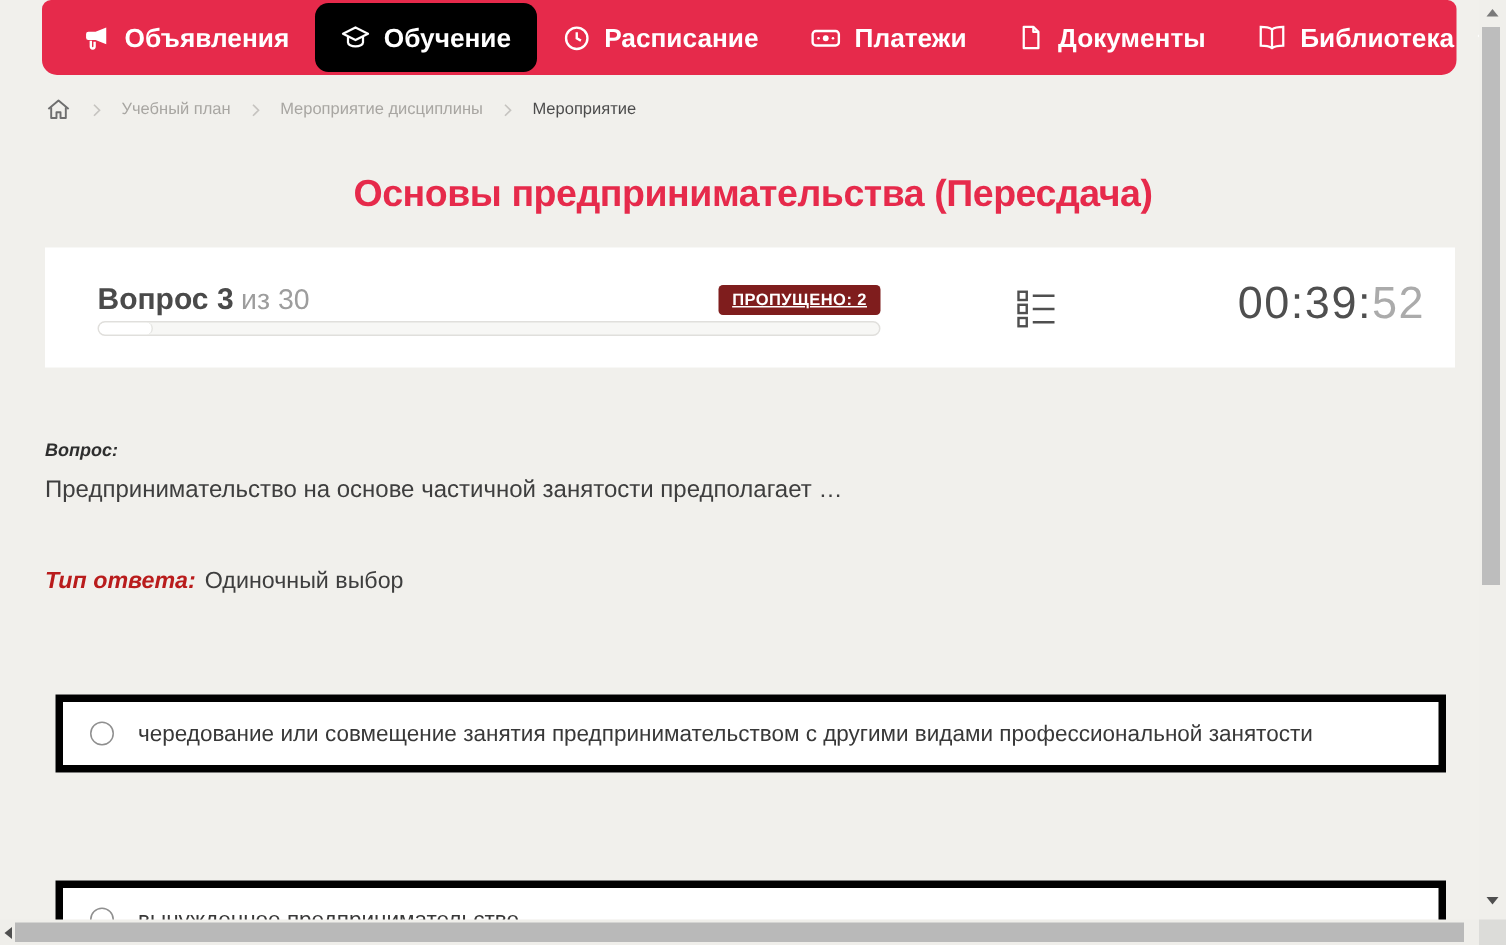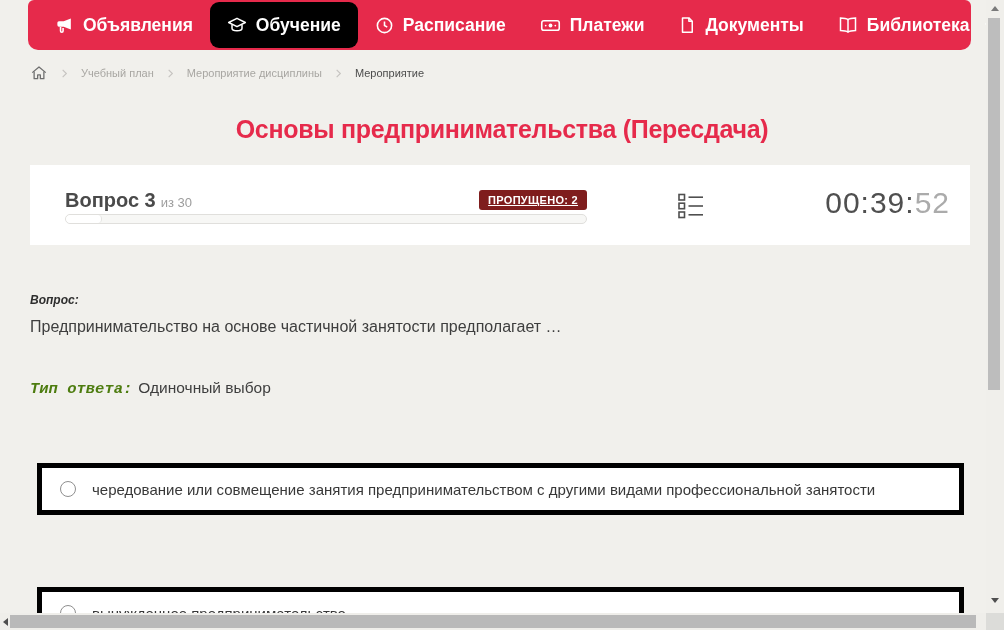--- a/index.html
+++ b/index.html
@@ -26,36 +26,36 @@
   .bc-sep { display:flex; align-items:center; }
   .bc-home { display:flex; align-items:center; cursor:pointer; }
 
   
   .page-title { position:absolute; left:0; top:115px; width:100%; text-align:center;
                 color:#e62a4b; font-size:25px; font-weight:bold; letter-spacing:-0.3px; }
 
   
   .qcard { position:absolute; left:30px; top:165px; width:940px; height:80px; background:#ffffff; }
   .qnum  { position:absolute; left:35px; top:24px; font-size:20px; color:#4a4a4a; }
-  .qnum .total { font-size:13px; color:#9d9d9d; margin-left:5px; font-weight:normal; }
+  .qnum .total { font-size:19px; color:#9d9d9d; margin-left:5px; font-weight:normal; }
   .badge { position:absolute; right:383px; top:25px; background:#7f1d1d; color:#fff;
            font-size:11px; font-weight:bold; padding:4px 9px; border-radius:3px; letter-spacing:.3px;text-decoration:underline; }
   .progress { position:absolute; left:35px; top:49px; width:522px; height:10px;
               border:1px solid #e0dfdc; background:#f7f7f5; border-radius:6px; overflow:hidden; }
   .progress-fill { height:100%; background:#ffffff; border-right:1px solid #e4e4e1; border-radius:6px; }
   .qlist-icon { position:absolute; left:646px; top:26px; cursor:pointer; }
   .timer { position:absolute; right:20px; top:21px; font-size:30px; color:#4f4f4f; letter-spacing:1px; }
   .timer .sec { color:#ababab;margin-top:16px; }
 
   
   .q-label { position:absolute; left:30px; top:293px; font-size:12px; font-weight:bold;
              font-style:italic; color:#2e2e2e; }
   .q-text  { position:absolute; left:30px; top:318px; font-size:16px; color:#3e3e3e; }
   .q-type  { position:absolute; left:30px; top:379px; font-size:15.5px; color:#3e3e3e; }
-  .q-type .tlabel { font-weight:bold; font-style:italic; color:#4d7c0f; margin-right:6px;font-family:Liberation Mono, monospace; }
+  .q-type .tlabel { font-weight:bold; font-style:italic; color:#b91c1c; margin-right:6px; }
 
   
   .option { position:absolute; left:37px; width:927px; height:52px; background:#fff;
             border:5px solid #000000; display:flex; align-items:center;
             padding-left:18px; gap:16px; cursor:pointer; }
   .opt-0 { top:463px; } .opt-1 { top:525px; } .opt-2 { top:587px; }
   .radio { width:16px; height:16px; border:1px solid #8f8f8f; border-radius:50%;
            background:#fff; flex:none; }
   .opt-text { font-size:15px; color:#383838; }
 

